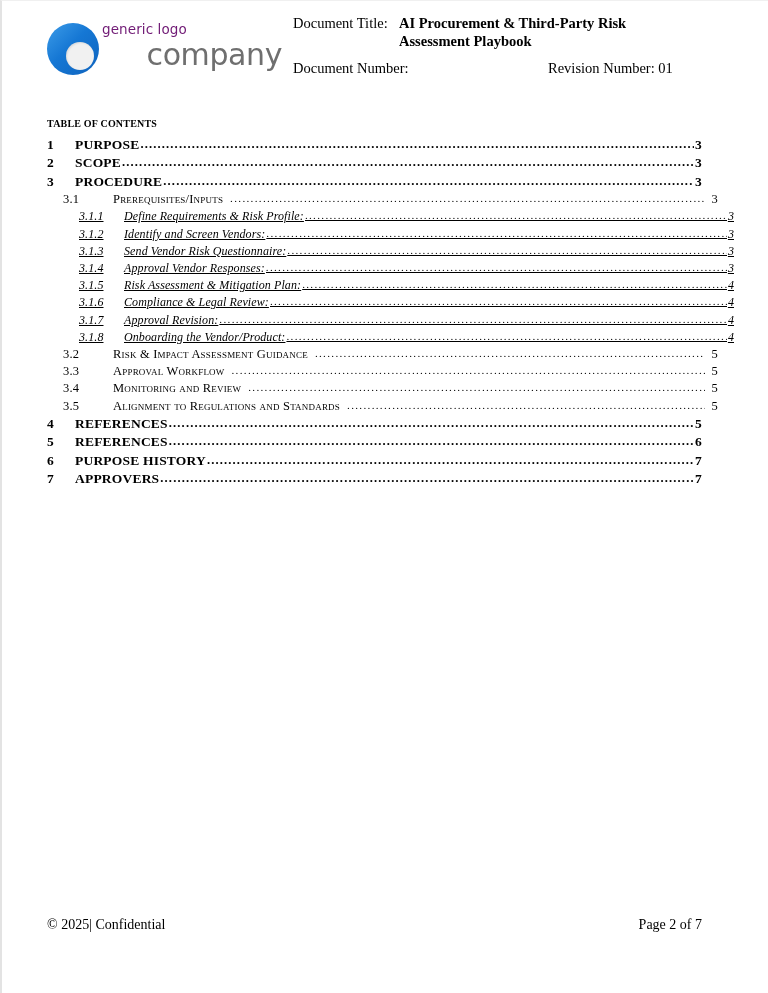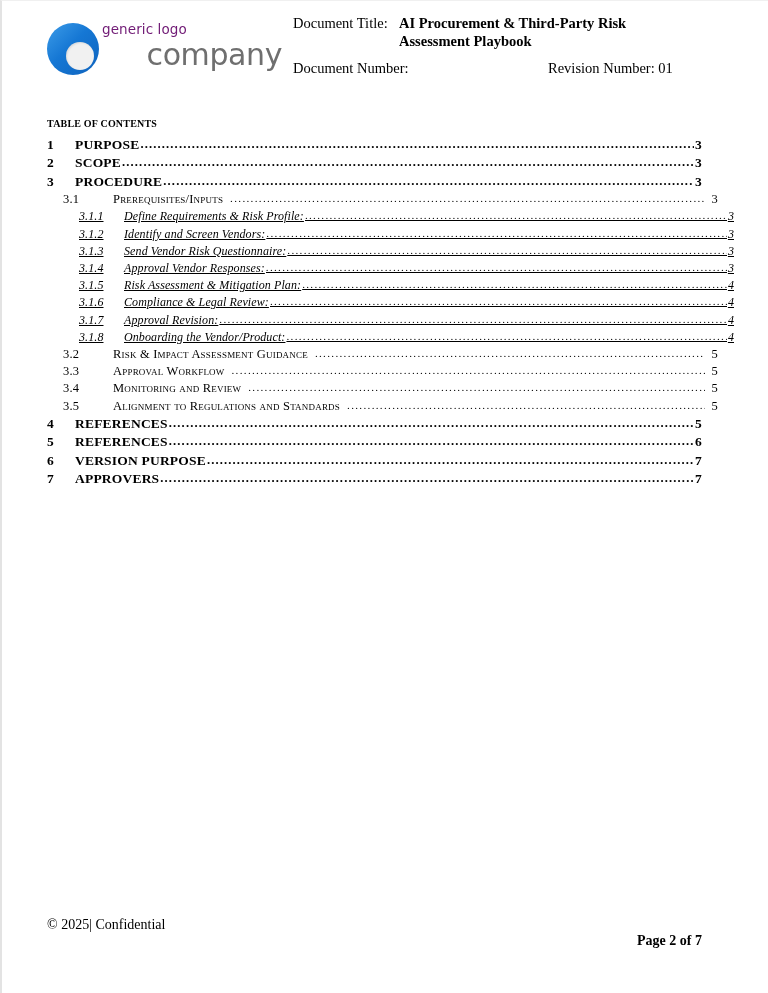--- a/index.html
+++ b/index.html
@@ -243,22 +243,21 @@
     line-height: 18px;
   }
   .footer-left {
     position: absolute;
     left: 0;
     top: 0;
   }
   .footer-right {
     position: absolute;
     right: 0;
-    top: 16px;
-    font-weight: bold;
+    top: 0;
   }
 </style>
 </head>
 <body>
 
 <div class="page">
 
   <div class="header">
 
     <div class="logo-block">
@@ -389,21 +388,21 @@
           <span class="toc-page">5</span>
         </div>
         <div class="toc-row lvl1">
           <span class="toc-num">5</span>
           <span class="toc-label">REFERENCES </span>
           <span class="toc-dots">................................................................................................................................................................................................................................................................................................................................................................................................................</span>
           <span class="toc-page">6</span>
         </div>
         <div class="toc-row lvl1">
           <span class="toc-num">6</span>
-          <span class="toc-label">VERSION PURPOSE</span>
+          <span class="toc-label">PURPOSE HISTORY</span>
           <span class="toc-dots">................................................................................................................................................................................................................................................................................................................................................................................................................</span>
           <span class="toc-page">7</span>
         </div>
         <div class="toc-row lvl1">
           <span class="toc-num">7</span>
           <span class="toc-label">APPROVERS</span>
           <span class="toc-dots">................................................................................................................................................................................................................................................................................................................................................................................................................</span>
           <span class="toc-page">7</span>
         </div>
       </div>

